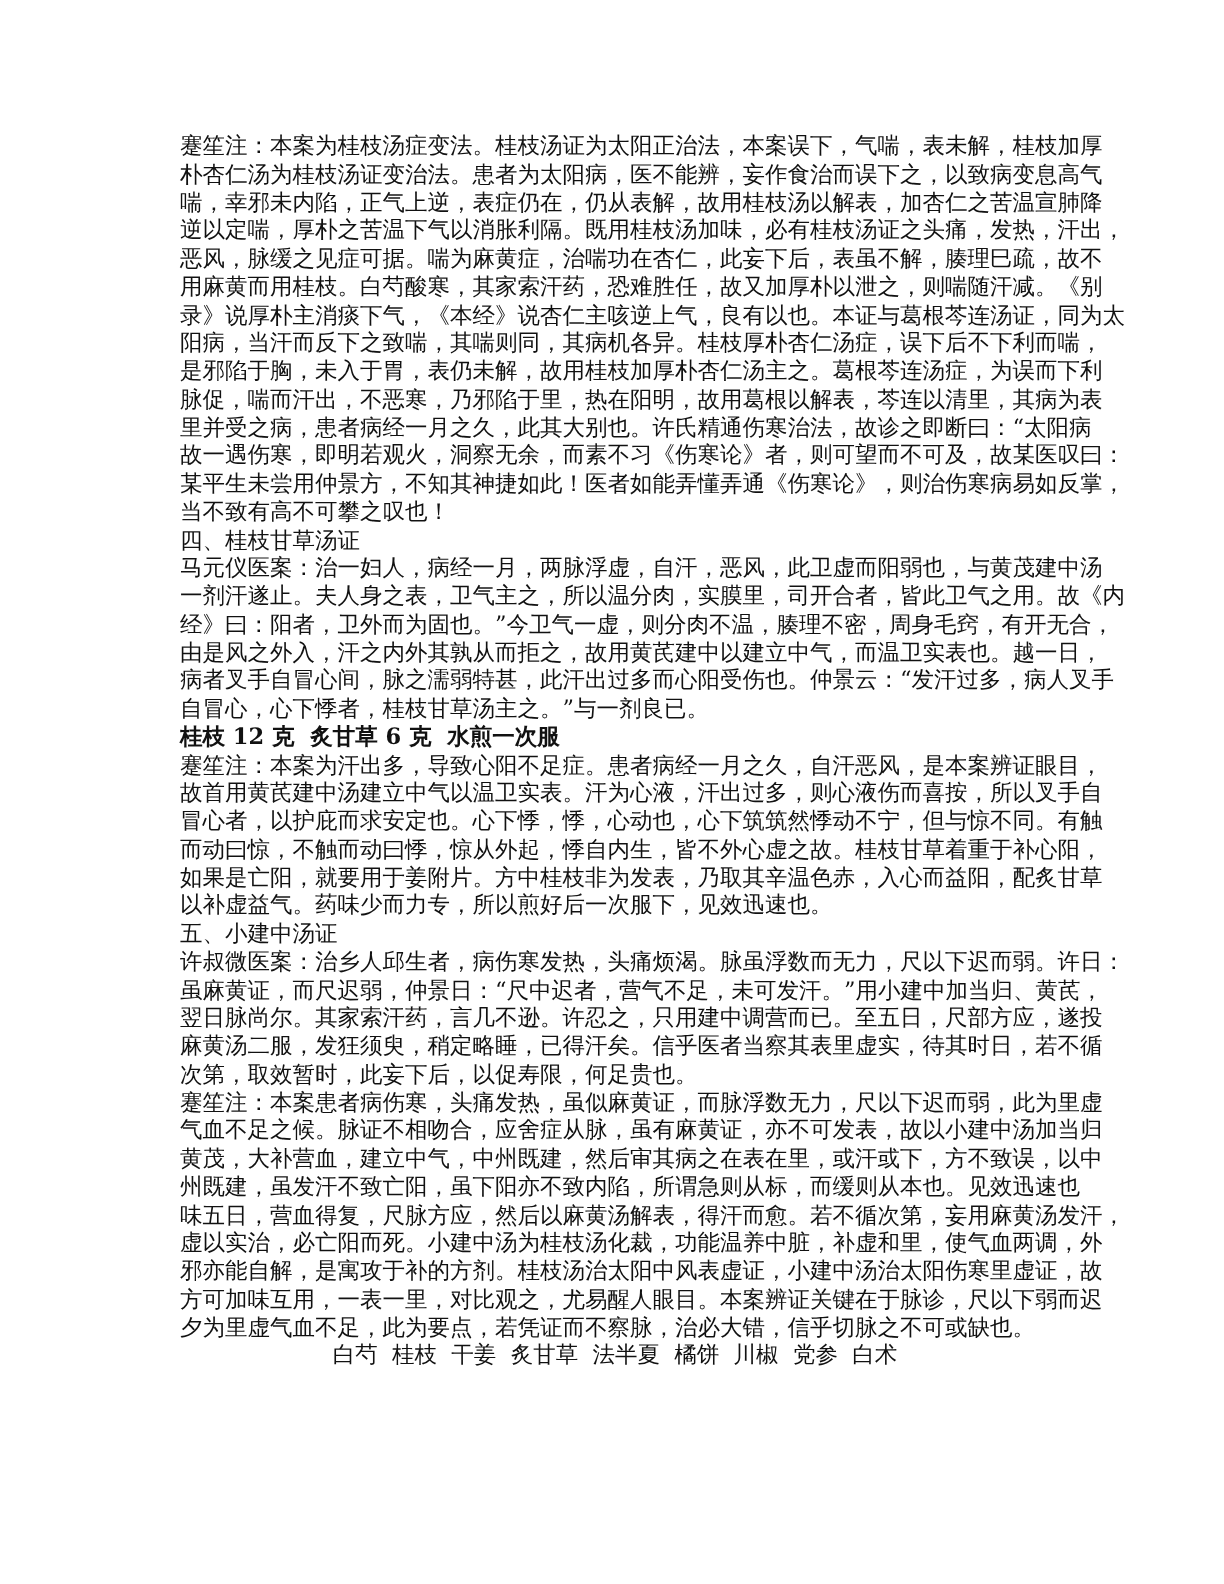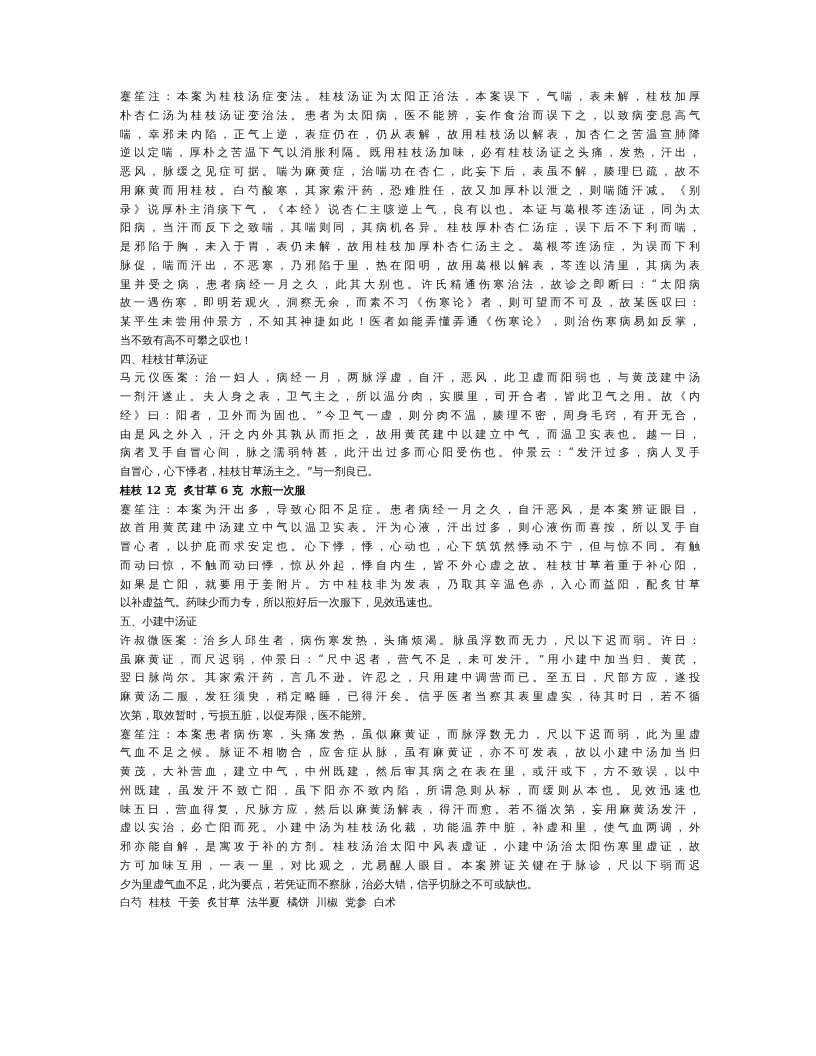--- a/index.html
+++ b/index.html
@@ -3,21 +3,21 @@
 <meta charset="utf-8">
 <style>
   html, body { margin: 0; padding: 0; background: #ffffff; }
   body { width: 816px; height: 1056px; position: relative; overflow: hidden; }
   .page {
     position: absolute;
     left: 120px;
     top: 88px;
     width: 580px;
     font-family: "DejaVu Serif", "Liberation Serif", serif;
-    font-size: 11px;
+    font-size: 15px;
     line-height: 18.76px;
     color: #111111;
   }
   .line { display: block; white-space: nowrap; height: 18.76px; }
   .justify { text-align: justify; text-align-last: justify; }
   .para { display: block; }
 </style>
 </head>
 <body>
 
@@ -68,33 +68,33 @@
 
   <div class="para">
     <span class="line">五、小建中汤证</span>
   </div>
 
   <div class="para">
     <span class="line justify">许叔微医案：治乡人邱生者，病伤寒发热，头痛烦渴。脉虽浮数而无力，尺以下迟而弱。许日：</span>
     <span class="line justify">虽麻黄证，而尺迟弱，仲景日：“尺中迟者，营气不足，未可发汗。”用小建中加当归、黄芪，</span>
     <span class="line justify">翌日脉尚尔。其家索汗药，言几不逊。许忍之，只用建中调营而已。至五日，尺部方应，遂投</span>
     <span class="line justify">麻黄汤二服，发狂须臾，稍定略睡，已得汗矣。信乎医者当察其表里虚实，待其时日，若不循</span>
-    <span class="line">次第，取效暂时，亏损五脏，以促寿限，医不能辨。</span>
+    <span class="line">次第，取效暂时，此妄下后，以促寿限，何足贵也。</span>
   </div>
 
   <div class="para">
     <span class="line justify">蹇笙注：本案患者病伤寒，头痛发热，虽似麻黄证，而脉浮数无力，尺以下迟而弱，此为里虚</span>
     <span class="line justify">气血不足之候。脉证不相吻合，应舍症从脉，虽有麻黄证，亦不可发表，故以小建中汤加当归</span>
     <span class="line justify">黄茂，大补营血，建立中气，中州既建，然后审其病之在表在里，或汗或下，方不致误，以中</span>
     <span class="line justify">州既建，虽发汗不致亡阳，虽下阳亦不致内陷，所谓急则从标，而缓则从本也。见效迅速也</span>
     <span class="line justify">味五日，营血得复，尺脉方应，然后以麻黄汤解表，得汗而愈。若不循次第，妄用麻黄汤发汗，</span>
     <span class="line justify">虚以实治，必亡阳而死。小建中汤为桂枝汤化裁，功能温养中脏，补虚和里，使气血两调，外</span>
     <span class="line justify">邪亦能自解，是寓攻于补的方剂。桂枝汤治太阳中风表虚证，小建中汤治太阳伤寒里虚证，故</span>
     <span class="line justify">方可加味互用，一表一里，对比观之，尤易醒人眼目。本案辨证关键在于脉诊，尺以下弱而迟</span>
     <span class="line">夕为里虚气血不足，此为要点，若凭证而不察脉，治必大错，信乎切脉之不可或缺也。</span>
   </div>
 
 
   <div class="para">
-    <span class="line" style="white-space: pre;">白芍  桂枝  干姜  炙甘草  法半夏  橘饼  川椒  党参  白术</span>
+    <span class="line" style="white-space: pre; text-align: center;">白芍  桂枝  干姜  炙甘草  法半夏  橘饼  川椒  党参  白术</span>
   </div>
 
 </div>
 
 </body></html>

